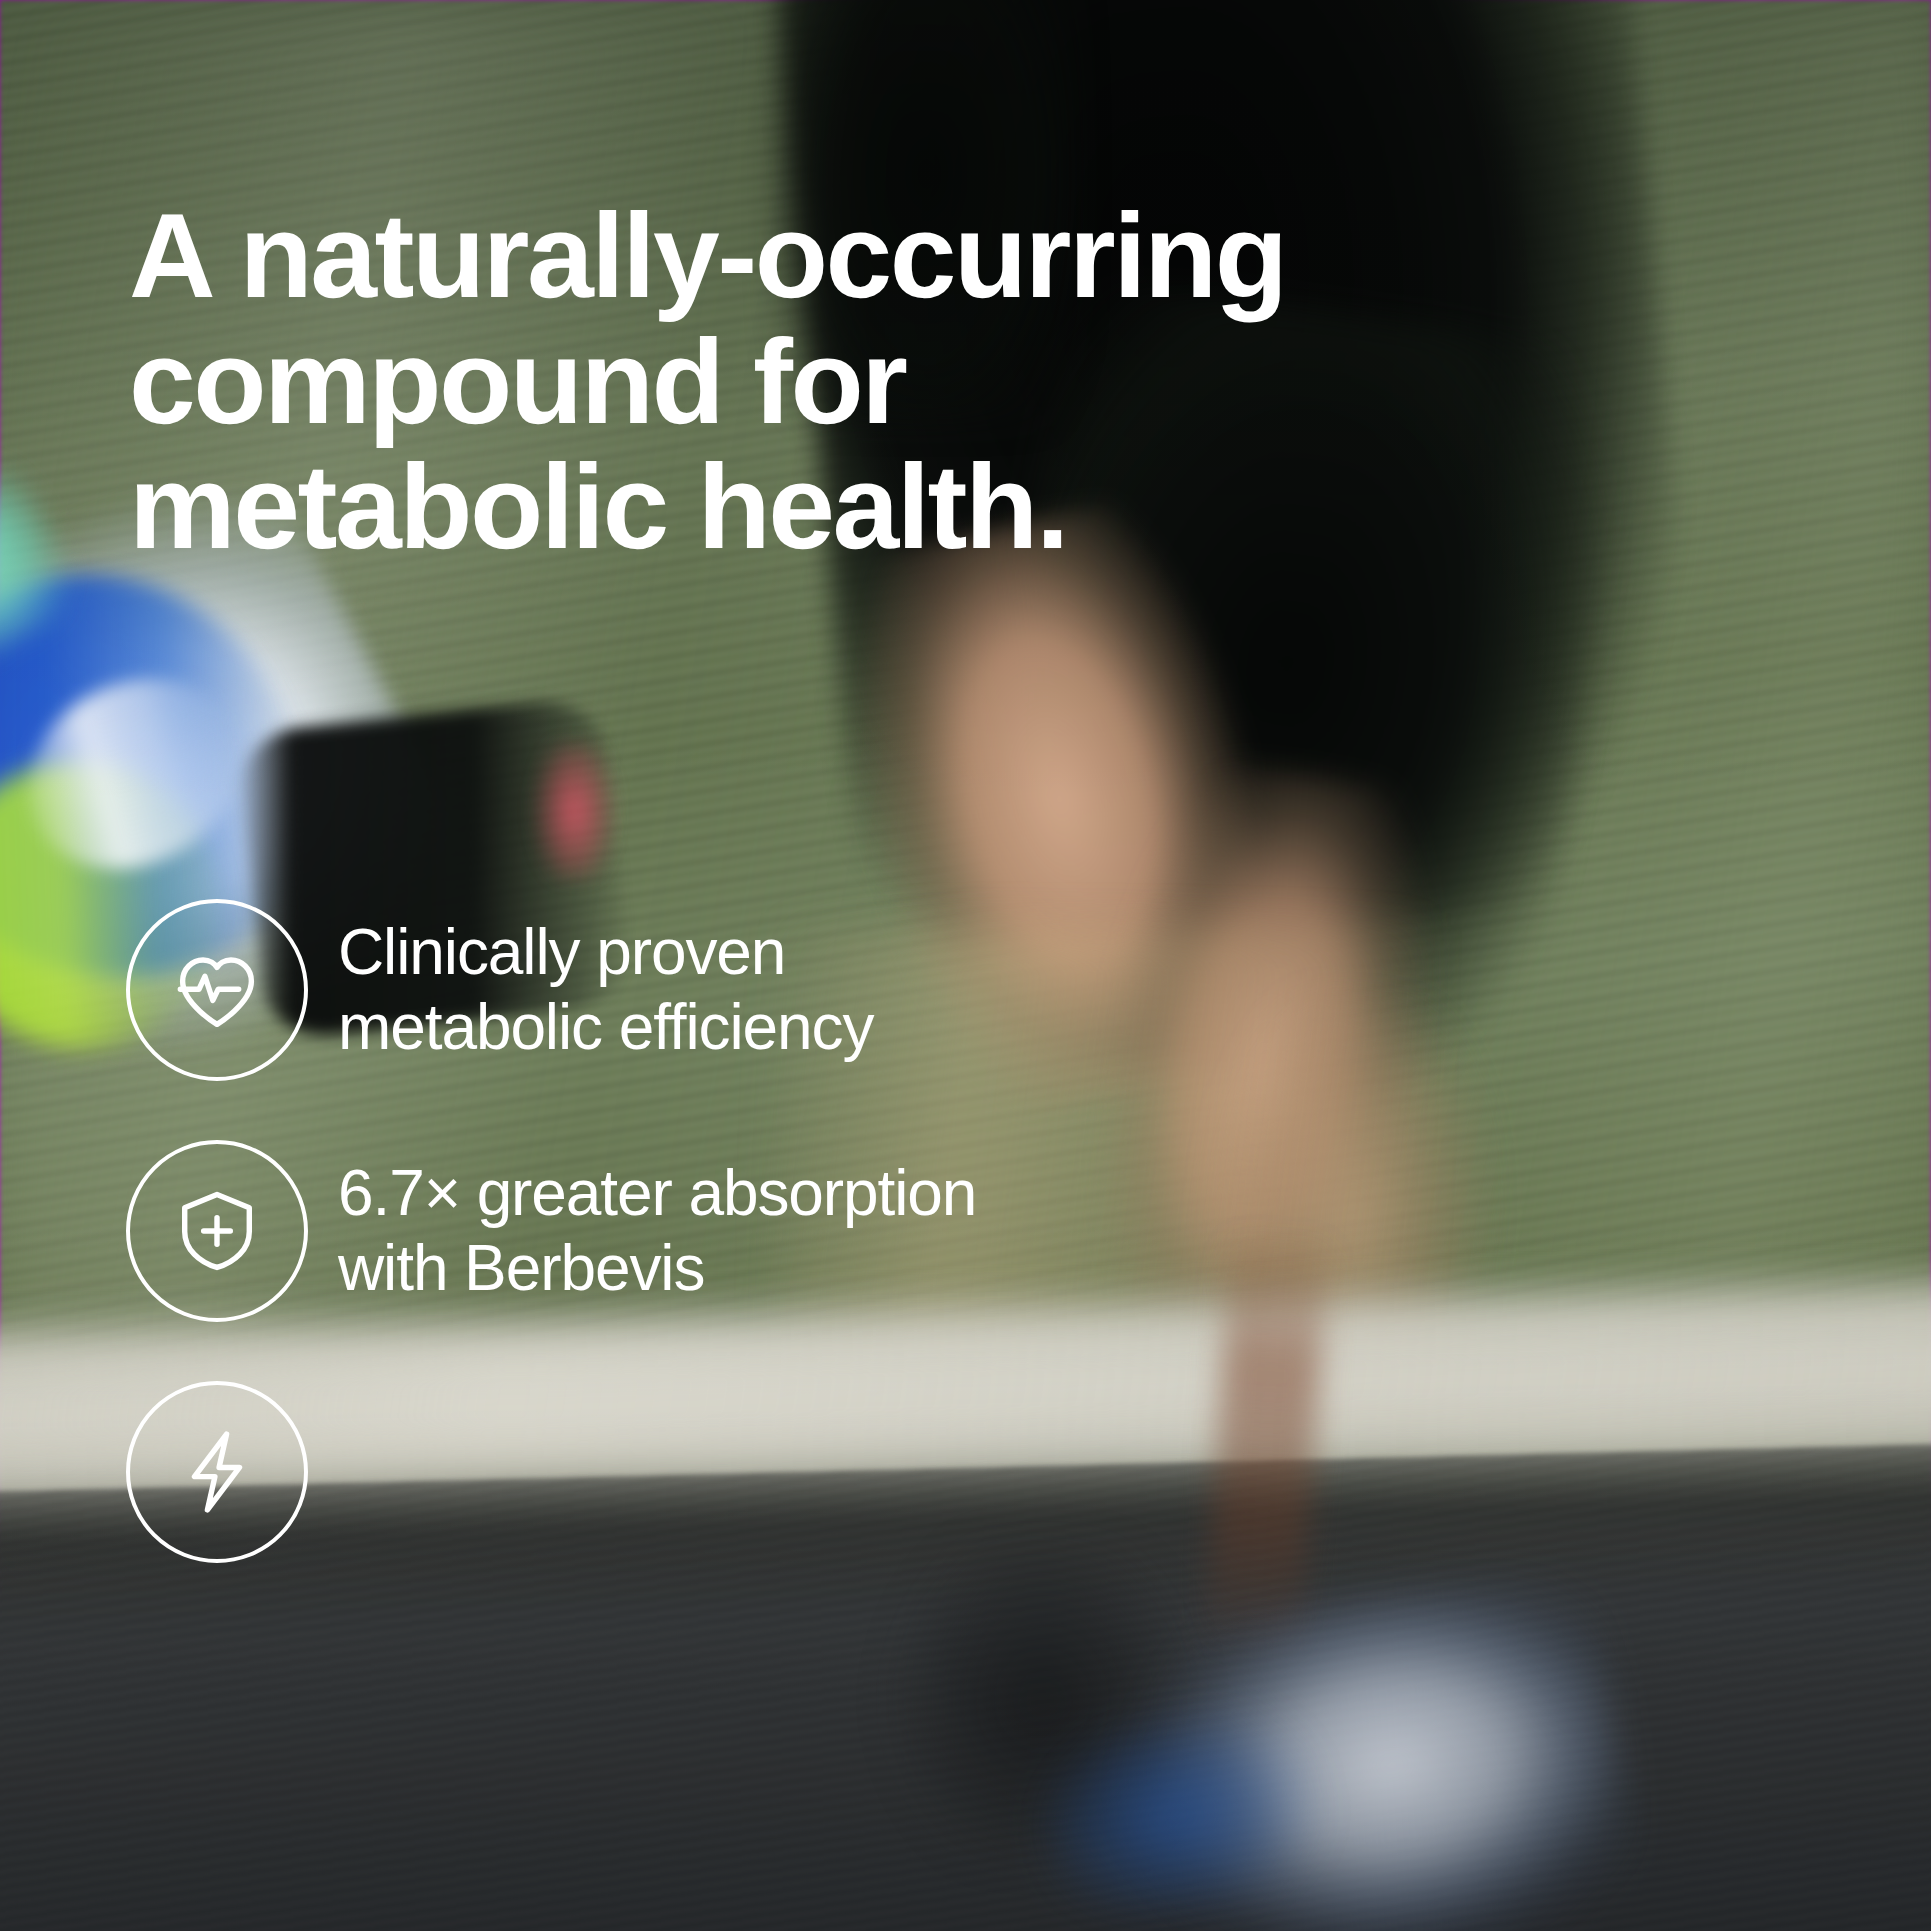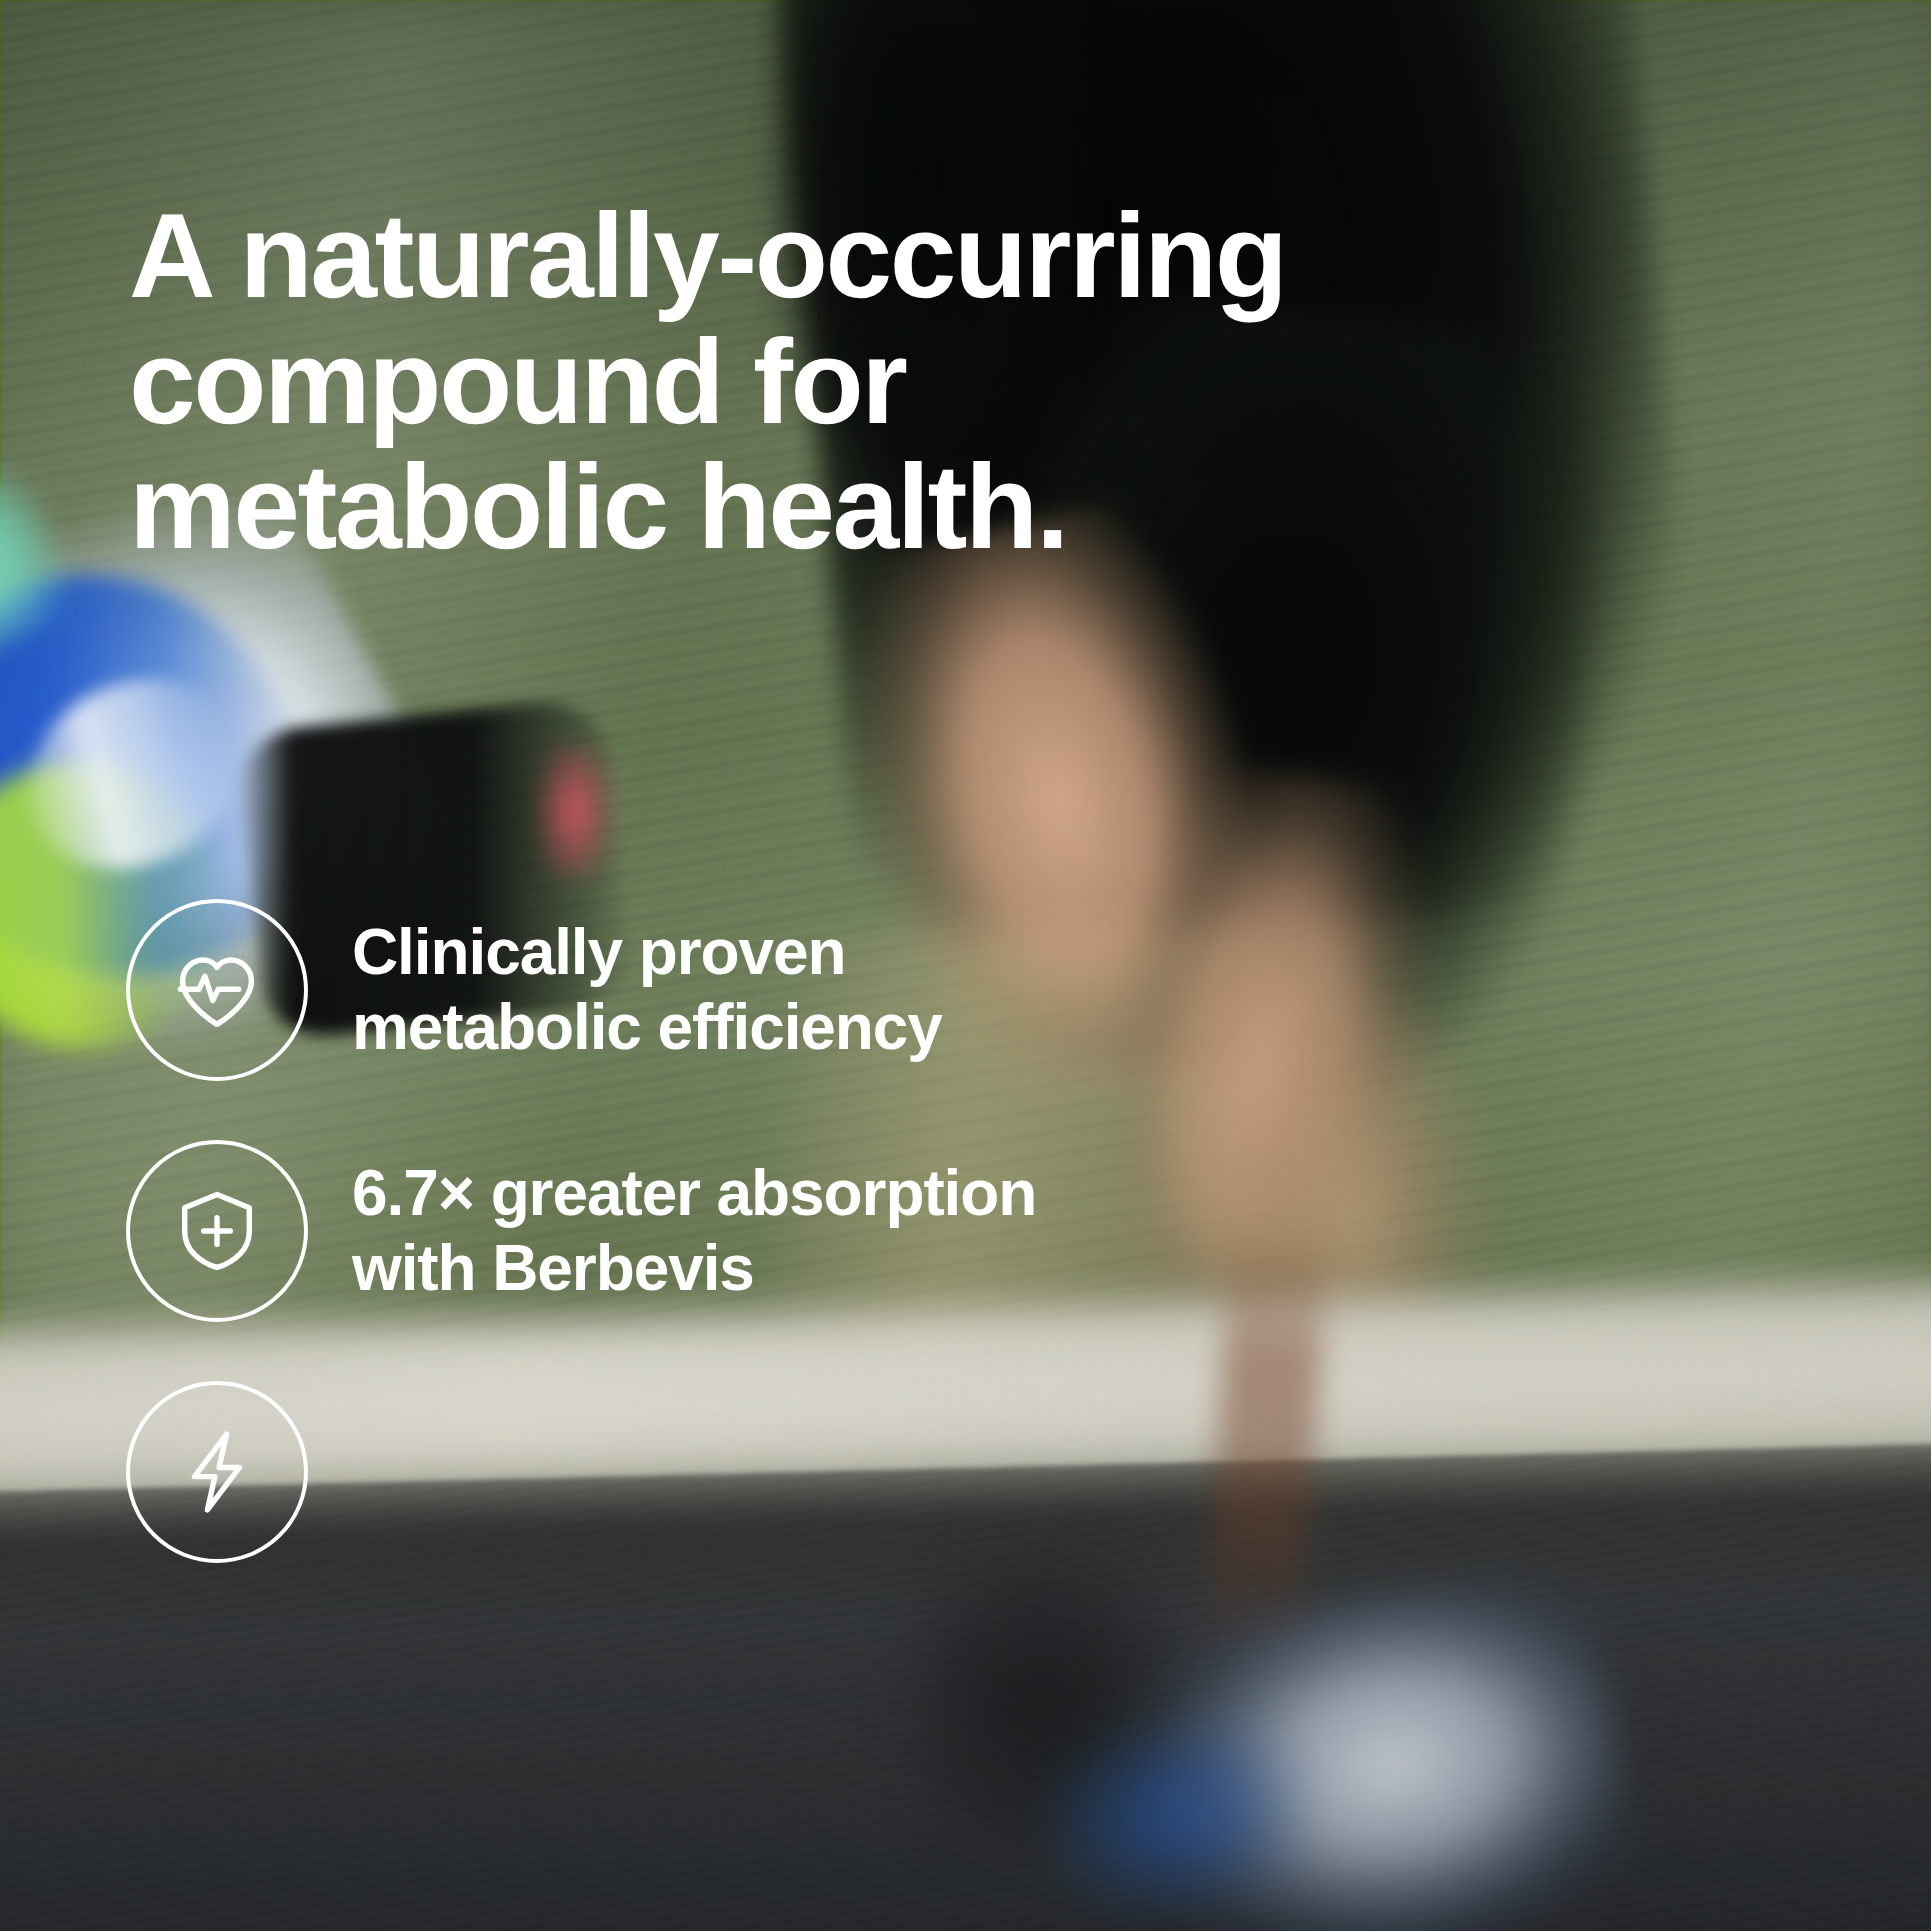--- a/index.html
+++ b/index.html
@@ -9,21 +9,21 @@
   }
   body {
     font-family: "Liberation Sans", sans-serif;
   }
 
   #poster {
     position: relative;
     width: 1931px;
     height: 1931px;
     overflow: hidden;
-    background: #4d7c0f;
+    background: #a21caf;
     isolation: isolate;
   }
 
   
   .bg-layer {
     position: absolute;
     inset: 0;
     pointer-events: none;
   }
 
@@ -476,25 +476,25 @@
     justify-content: center;
     box-sizing: border-box;
   }
   .feature-icon svg {
     display: block;
     width: 100px;
     height: 100px;
   }
 
   .feature-text {
-    margin-left: 44px;
+    margin-left: 30px;
     color: #ffffff;
     font-size: 64px;
     line-height: 1.17;
-    font-weight: 700;
+    font-weight: 400;
     letter-spacing: -1.1px;
     white-space: pre-line;
   }
 </style>
 </head>
 <body>
 
 <div id="poster">
 
   <div class="bg-layer bg-grass"></div>

